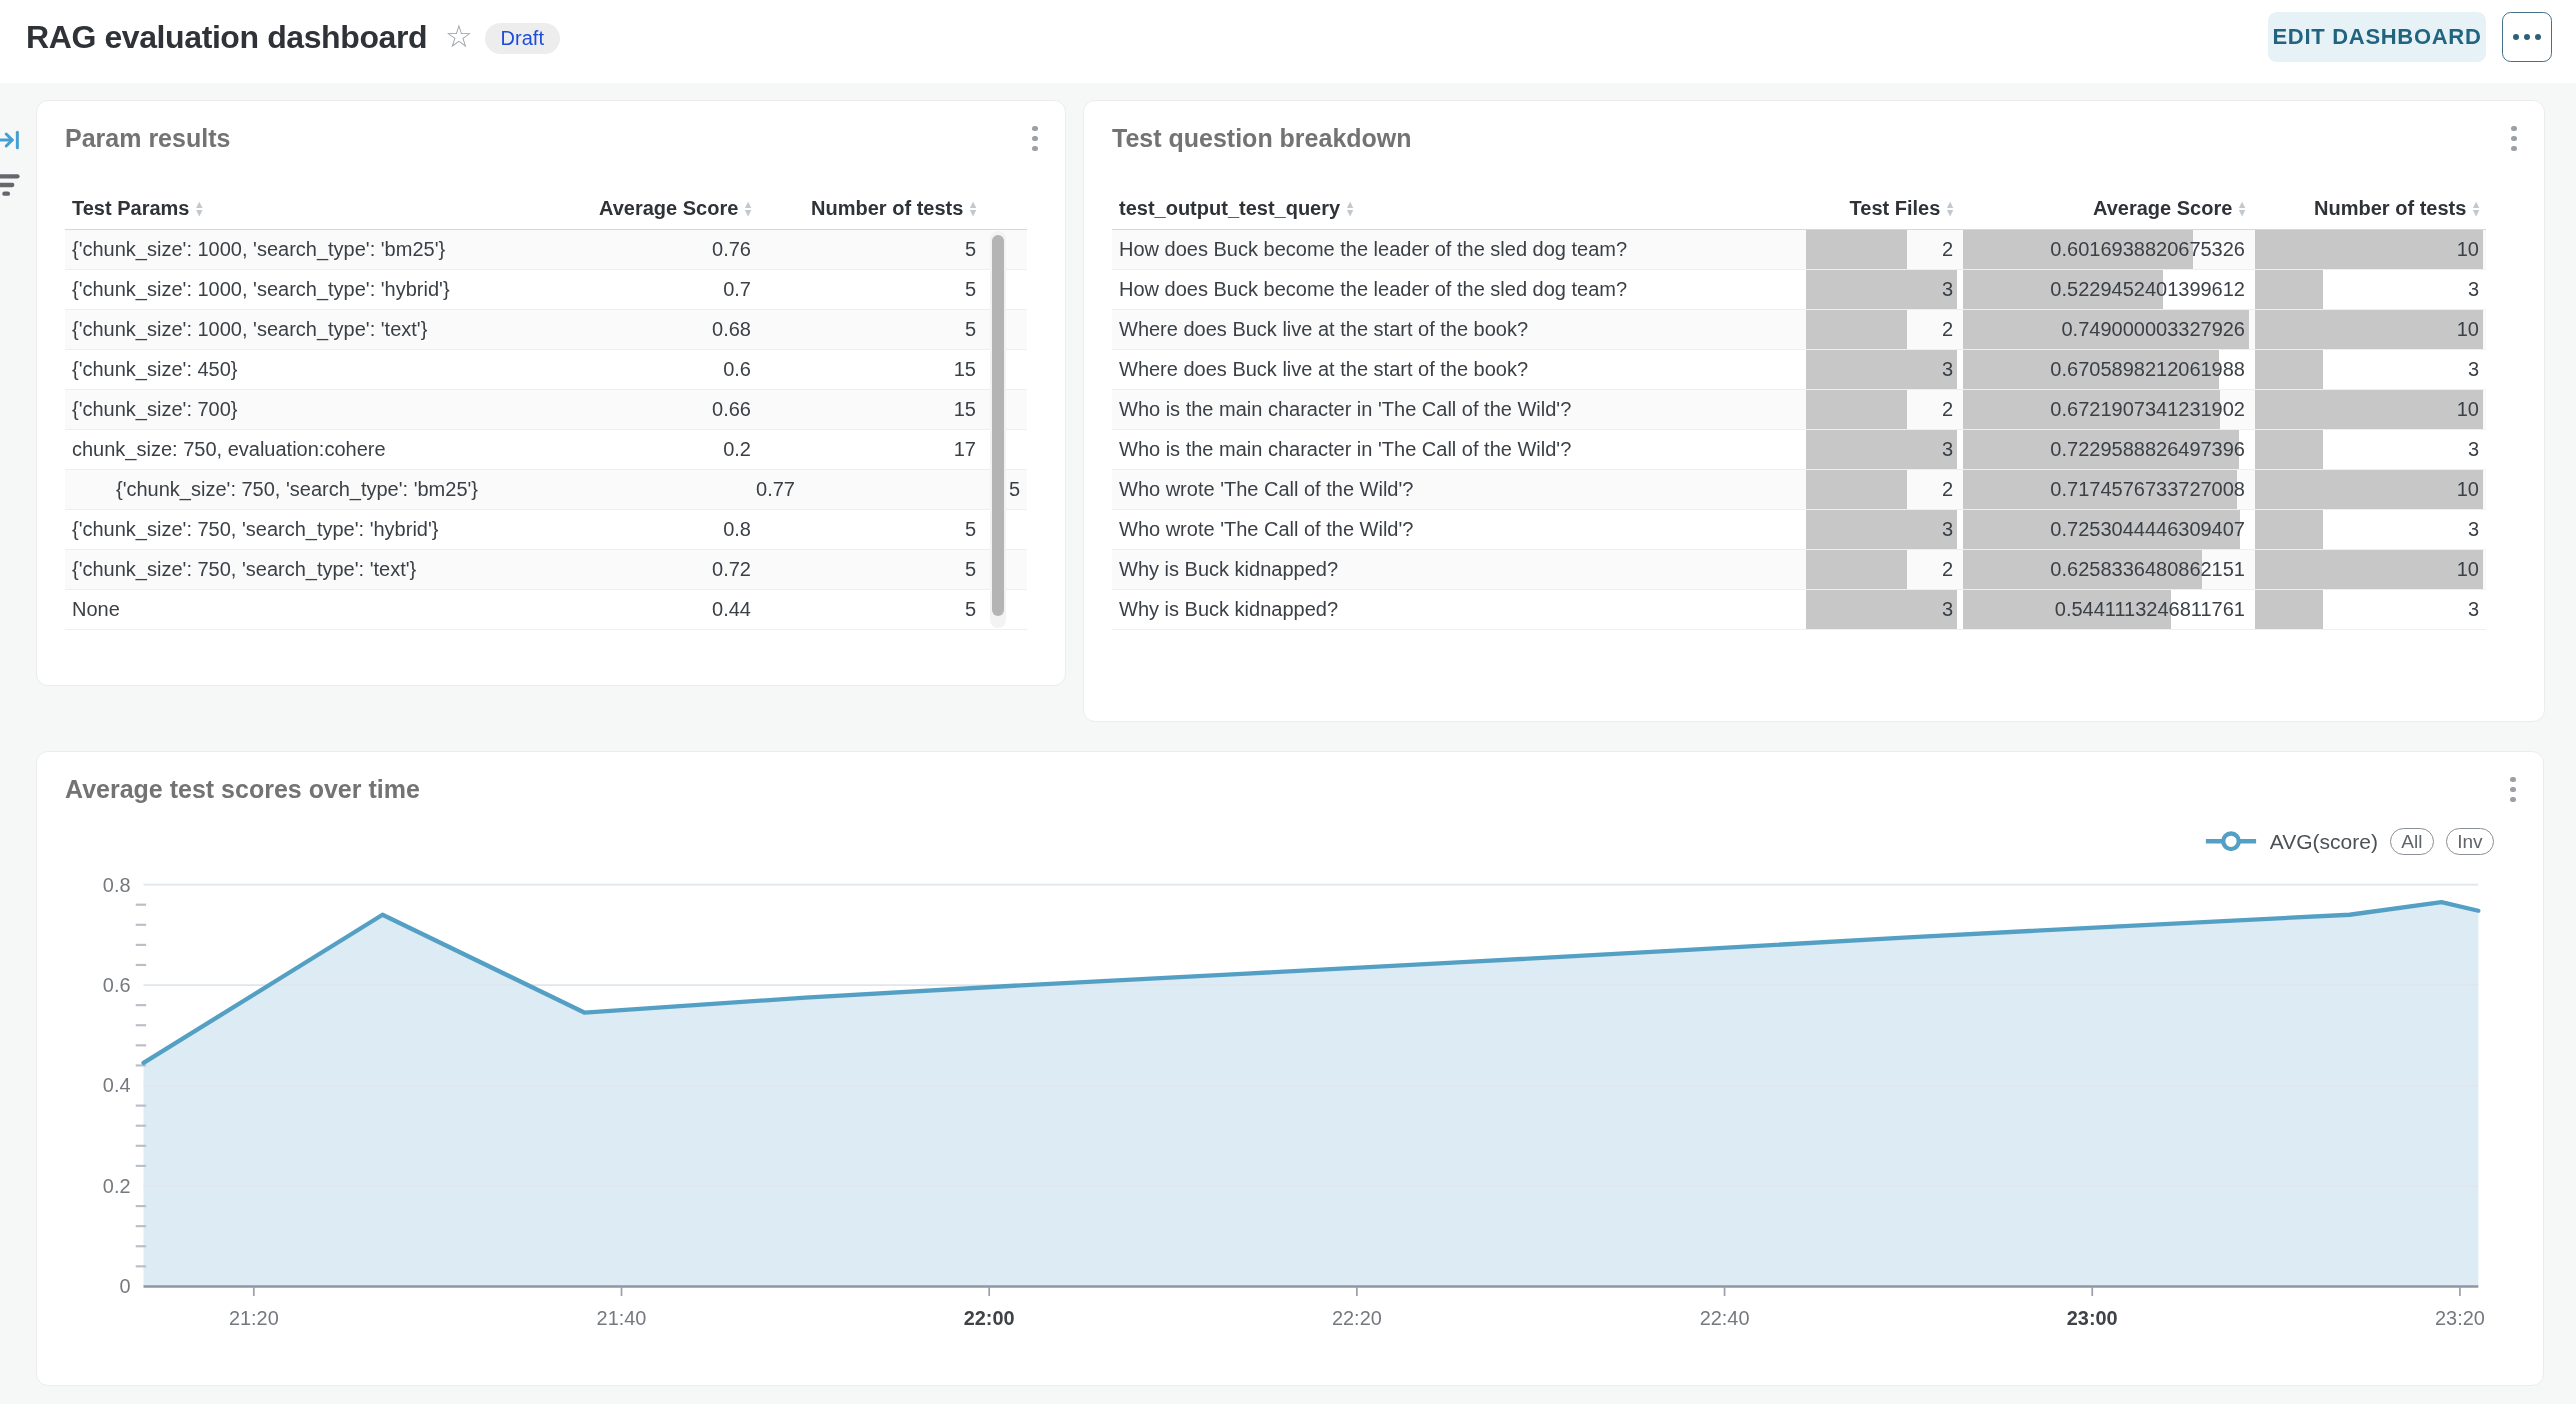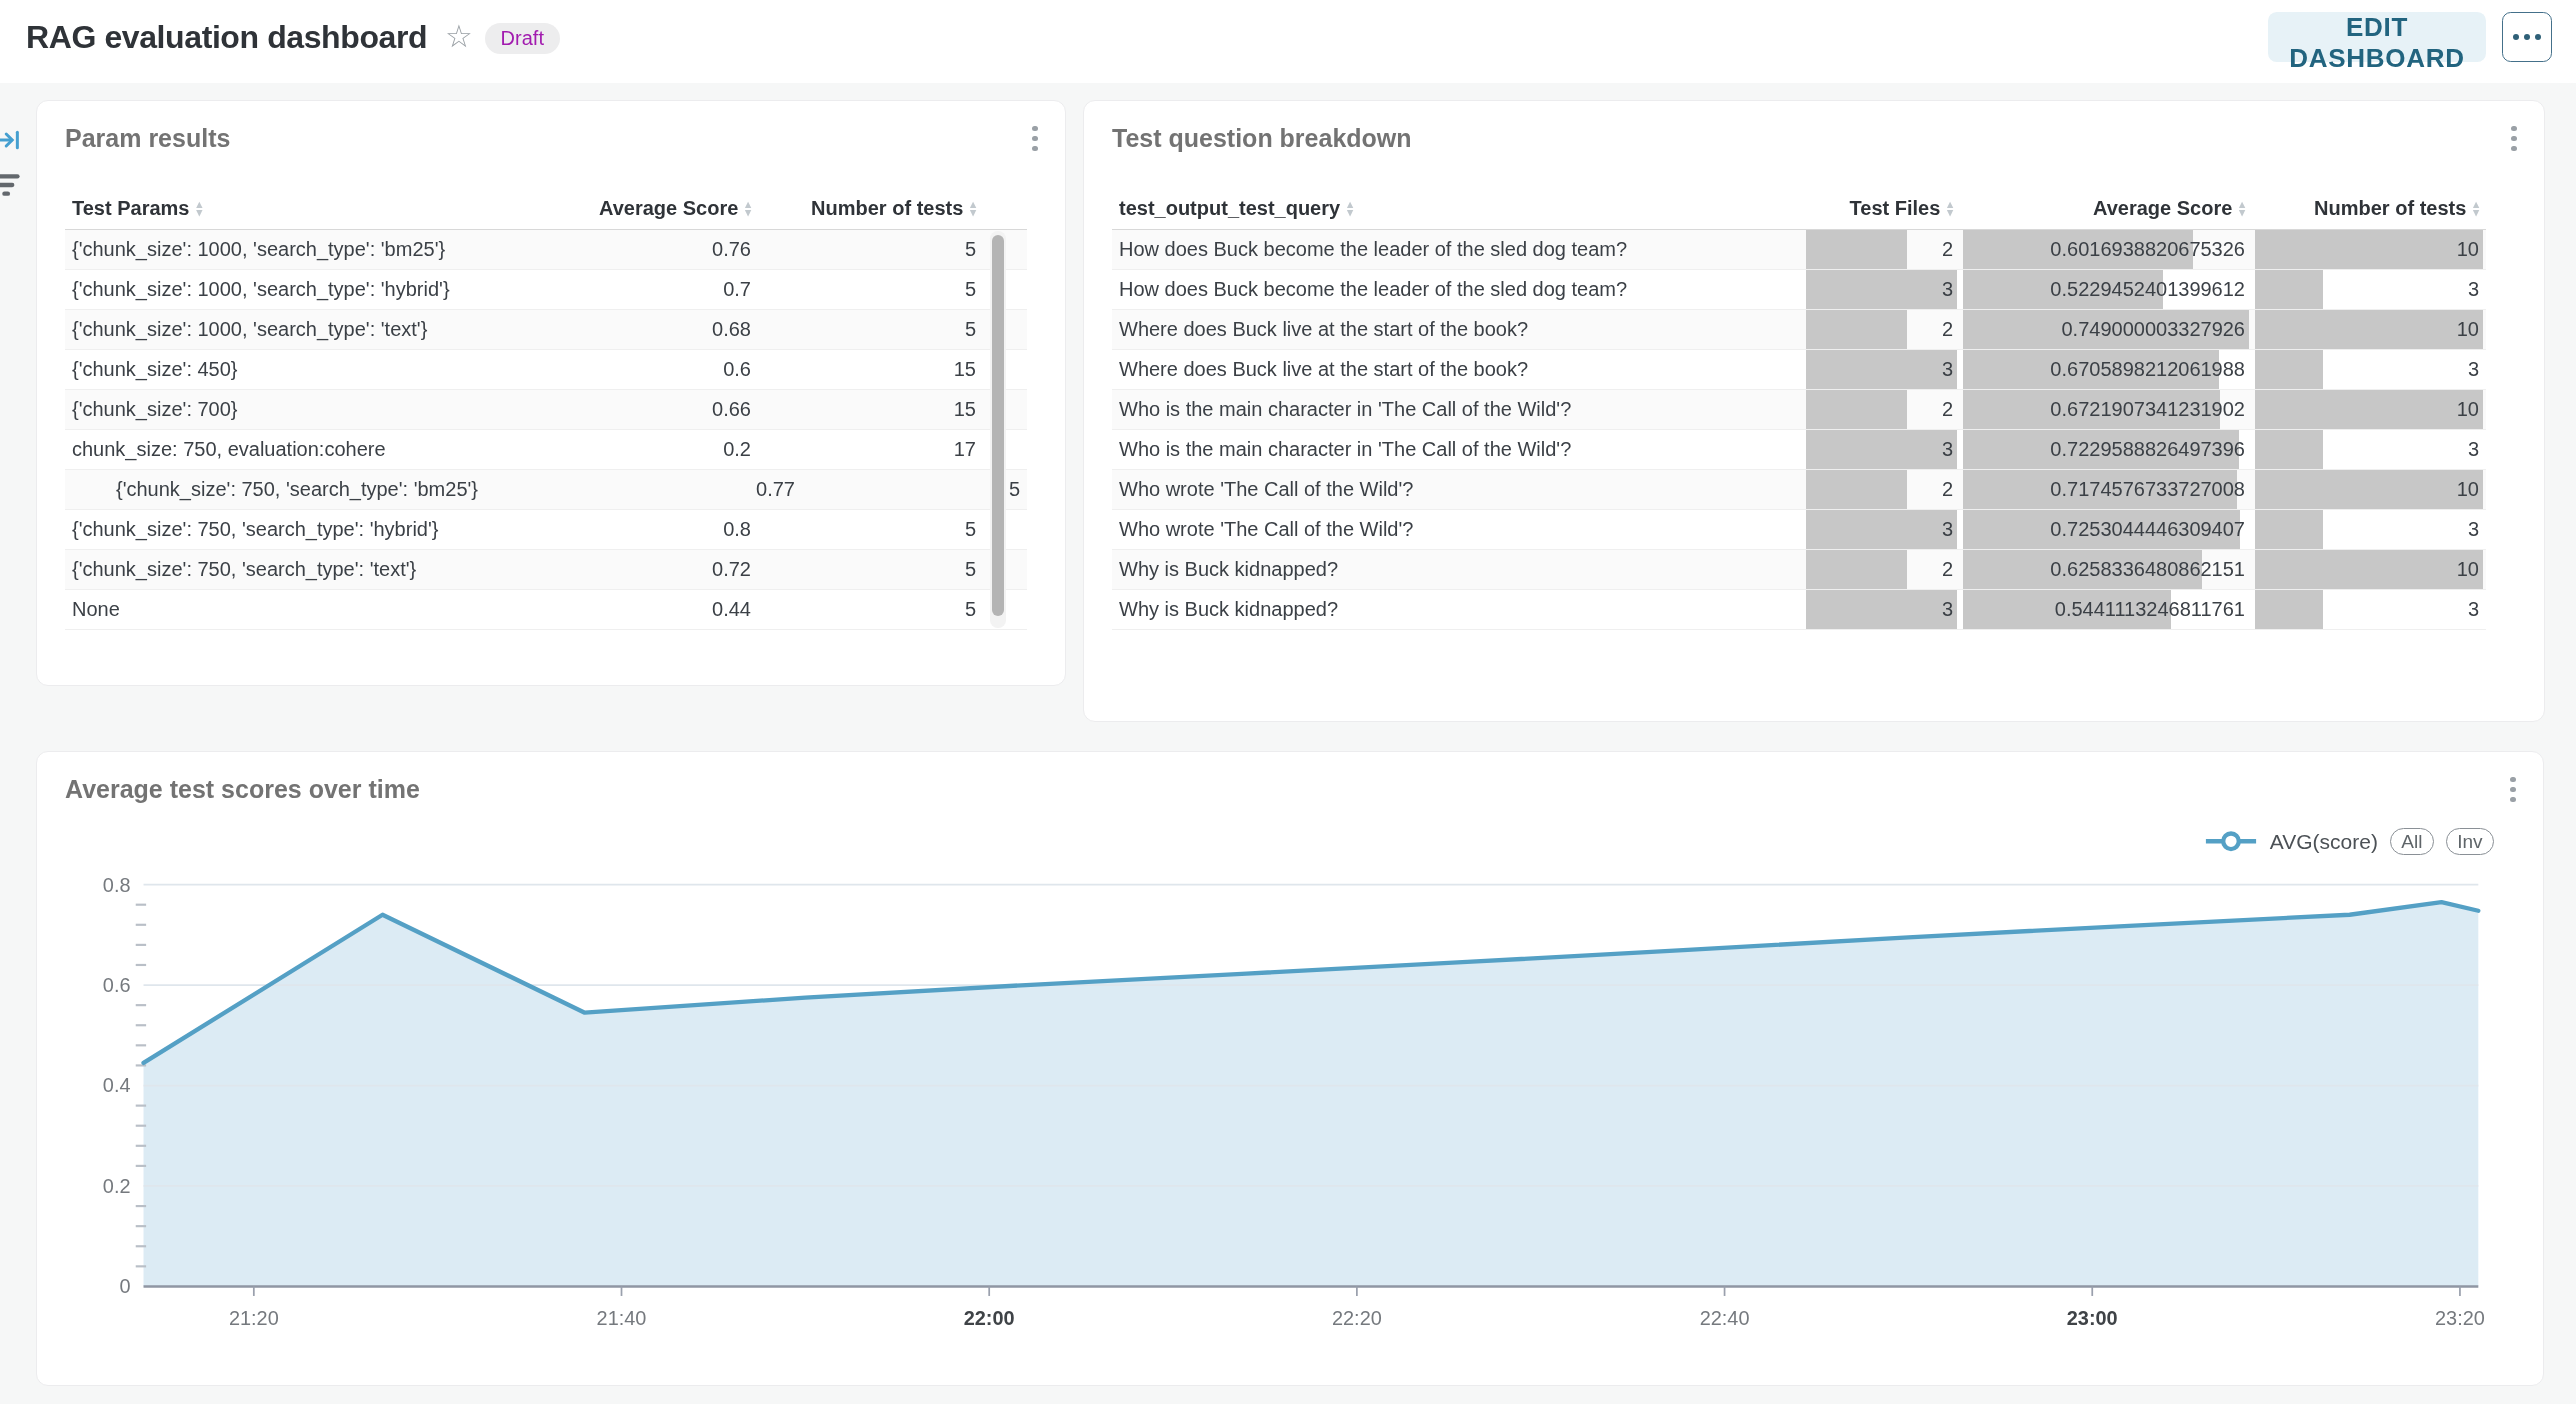--- a/index.html
+++ b/index.html
@@ -7,23 +7,23 @@
   body {
     font-family:"Liberation Sans", sans-serif;
     background:#f6f7f7;
     color:#3b4046;
     position:relative;
   }
   
   .topbar { position:absolute; left:0; top:0; width:2576px; height:83px; background:#ffffff; }
   .page-title { position:absolute; left:26px; top:19px; font-size:32px; font-weight:700; color:#2f3338; letter-spacing:-0.4px; }
   .star { position:absolute; left:445px; top:21px; font-size:31px; color:#9aa0a5; cursor:pointer; line-height:1; }
-  .badge { position:absolute; left:485px; top:22.5px; background:#ededee; color:#a21caf; font-size:20px; padding:4.3px 15.6px; border-radius:17.3px; }
+  .badge { position:absolute; left:485px; top:22.5px; background:#ededee; color:#1d4ed8; font-size:20px; padding:4.3px 15.6px; border-radius:17.3px; }
   .edit-btn { position:absolute; left:2268px; top:12px; width:218px; height:50px; background:#e7f2f7; color:#22647f;
-    font-size:26px; font-weight:700; letter-spacing:0.7px; border:none; border-radius:8.7px; cursor:pointer;
+    font-size:22px; font-weight:700; letter-spacing:0.7px; border:none; border-radius:8.7px; cursor:pointer;
     font-family:"Liberation Sans", sans-serif; }
   .more-btn { position:absolute; left:2502px; top:12px; width:50px; height:50px; background:#ffffff; border:1.7px solid #44708a;
     border-radius:8.7px; cursor:pointer; display:flex; align-items:center; justify-content:center; gap:5.2px; }
   .more-btn i, .kebab i { display:block; width:6px; height:6px; border-radius:50%; background:#2f6078; }
   .kebab { position:absolute; display:flex; flex-direction:column; gap:5.2px; cursor:pointer; padding:3.5px; }
   .kebab i { width:5.2px; height:5.2px; background:#9aa0a6; }
   
   .side-icon { position:absolute; cursor:pointer; }
   
   .card { position:absolute; background:#ffffff; border:0.9px solid #ececee; border-radius:12px; }

